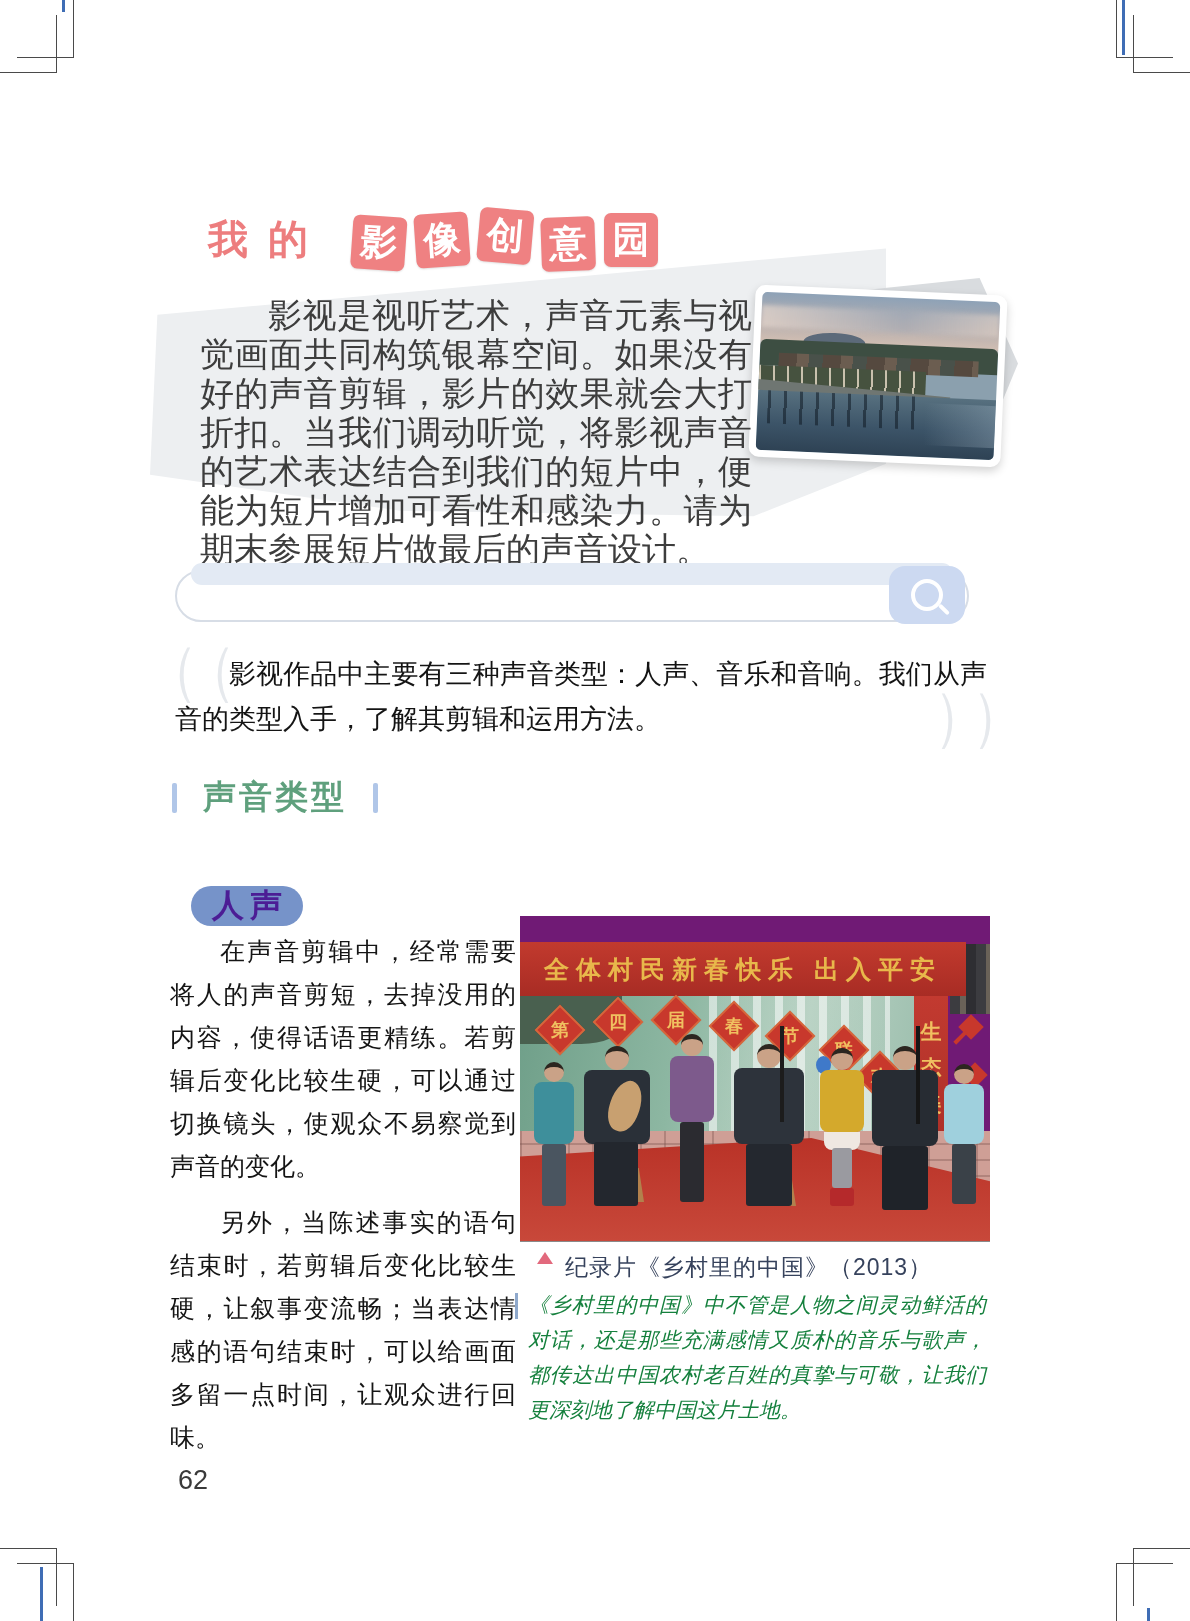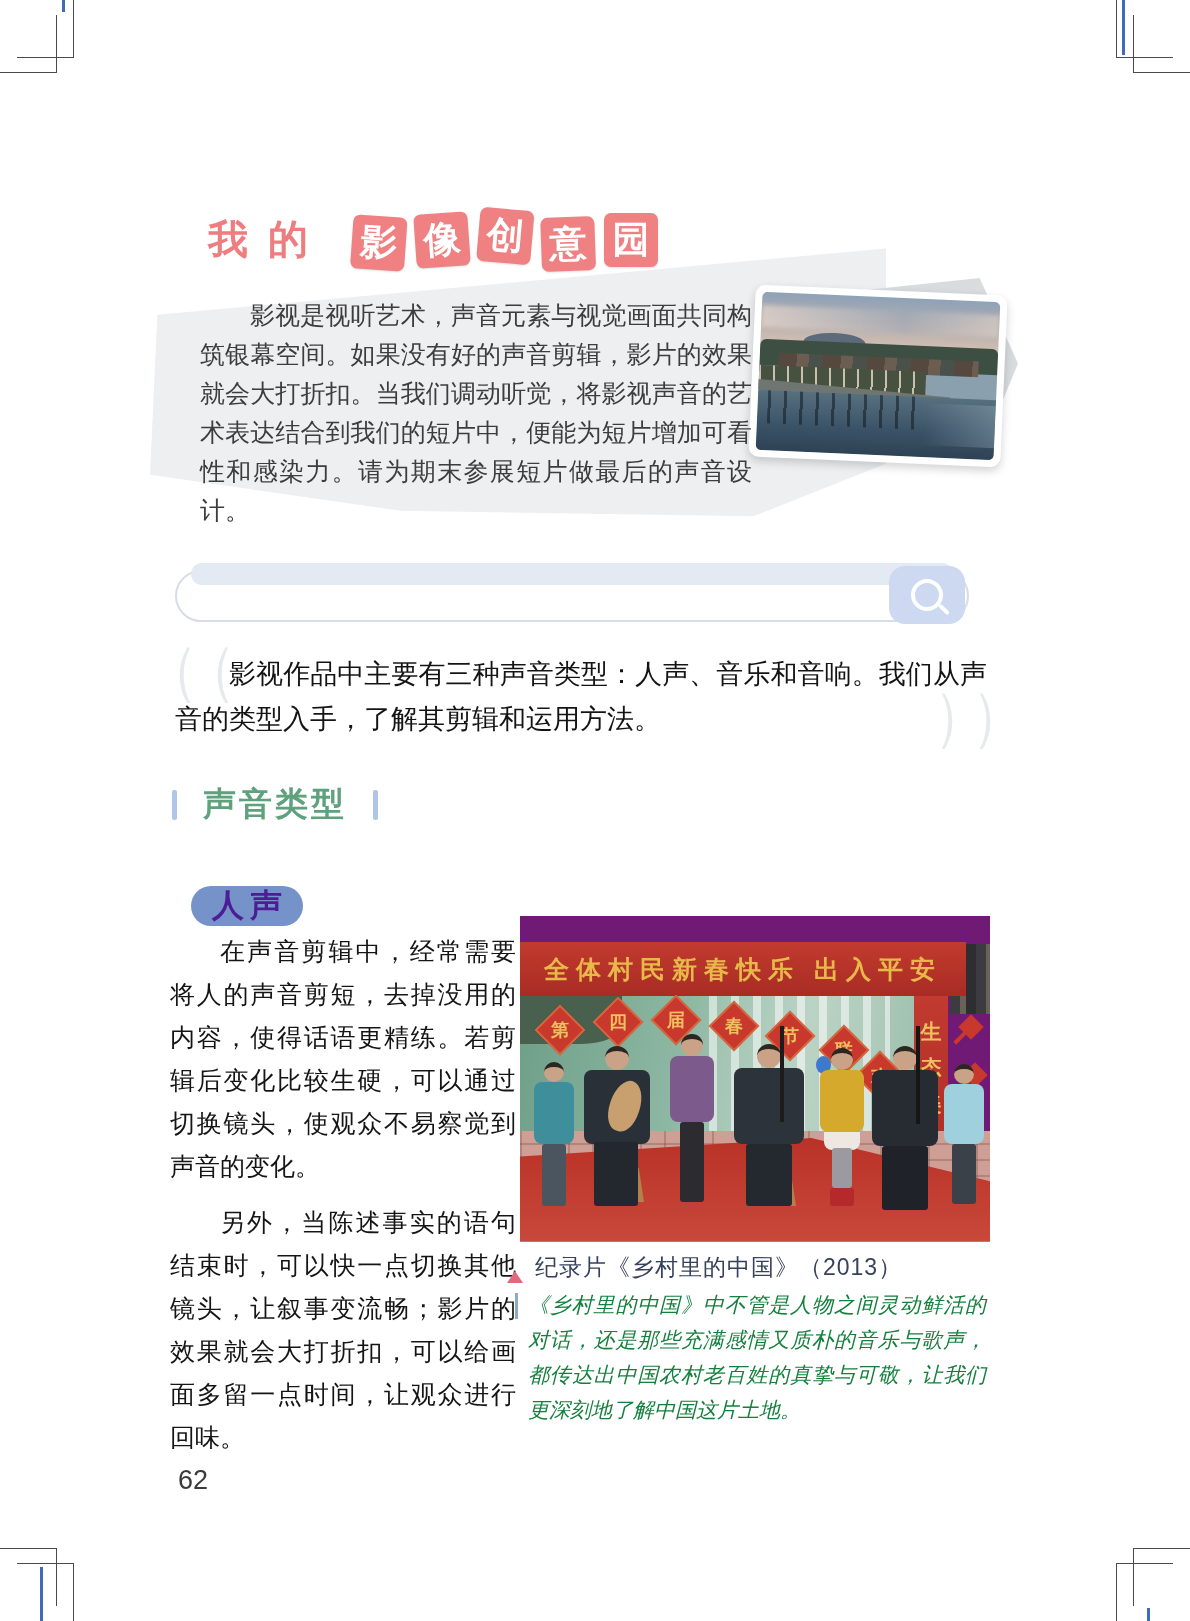--- a/index.html
+++ b/index.html
@@ -60,21 +60,21 @@
           border-radius:0 0 60% 20%/0 0 100% 60%;transform:rotate(3deg);}
   .p1-water{position:absolute;left:0;top:62%;width:100%;height:38%;
           background:linear-gradient(#57707f,#3c5468 55%,#2e4254);}
   .p1-water:before{content:"";position:absolute;left:4%;top:0;width:64%;height:55%;
           background:repeating-linear-gradient(90deg,rgba(15,25,35,.55) 0 3px,transparent 3px 16px);}
   .p1-water:after{content:"";position:absolute;right:0;top:10%;width:30%;height:70%;
           background:linear-gradient(90deg,transparent,rgba(160,180,195,.35));}
 
   
   .intro{position:absolute;left:200px;top:296px;width:552px;z-index:2;
-         font-size:25px;line-height:39px;color:#3d3d3d;text-align:justify;text-indent:2em;}
+         font-size:34px;line-height:39px;color:#3d3d3d;text-align:justify;text-indent:2em;}
 
   
   .kw{position:absolute;left:175px;top:570px;width:790px;height:48px;background:#ffffff;
       border:2px solid #d7dde6;border-radius:26px;z-index:2;display:flex;align-items:center;}
   .kw:before{content:"";position:absolute;left:14px;right:14px;top:-9px;height:22px;
       background:#e3eaf4;border-radius:12px;z-index:-1;}
   .kw-label{margin-left:48px;font-size:26px;font-weight:bold;color:#32406b;letter-spacing:2px;}
   .kw-btn{position:absolute;right:2px;top:-6px;width:76px;height:58px;background:#ccd9f1;
       border-radius:16px;display:flex;align-items:center;justify-content:center;}
   .mag{position:relative;width:24px;height:24px;border:4px solid #ffffff;border-radius:50%;}
@@ -86,21 +86,21 @@
       transform:scaleY(1.25);letter-spacing:-14px;z-index:1;}
   .q-open{left:146px;top:636px;}
   .q-close{left:934px;top:682px;}
   .quote-text{position:absolute;left:175px;top:652px;width:812px;z-index:2;
       font-family:Liberation Serif, serif;font-size:27px;line-height:45px;color:#141414;
       text-align:justify;text-indent:2em;}
 
   
   .sec{position:absolute;left:172px;top:775px;display:flex;align-items:center;}
   .sec .bar{width:5px;height:30px;background:#b0c6e8;border-radius:2px;}
-  .sec .txt{margin:7px 26px;font-size:33px;font-weight:bold;color:#5fa07d;letter-spacing:3px;}
+  .sec .txt{margin:0 26px;font-size:33px;font-weight:bold;color:#5fa07d;letter-spacing:3px;}
 
   
   .badge{position:absolute;left:191px;top:886px;width:112px;height:40px;background:#7693c9;
       border-radius:20px;display:flex;align-items:center;justify-content:center;
       color:#4c1d95;font-size:32px;font-weight:bold;letter-spacing:6px;text-indent:6px;}
 
   
   .bodycol{position:absolute;left:170px;top:930px;width:346px;
       font-family:"Liberation Serif",serif;font-size:25px;line-height:43px;color:#151515;
       text-align:justify;}
@@ -144,21 +144,21 @@
       clip-path:polygon(0% 18%,62% 0%,100% 42%,100% 100%,0% 100%);}
   .stool{position:absolute;width:26px;height:34px;background:#b08850;
       clip-path:polygon(20% 0,80% 0,100% 100%,0 100%);opacity:.9;}
   .person{position:absolute;}
   .head{position:absolute;left:50%;transform:translateX(-50%);top:0;border-radius:50%;
       background:#caa287;border-top:5px solid #2c2620;box-sizing:border-box;}
   .torso{position:absolute;left:0;border-radius:8px;}
   .legs{position:absolute;border-radius:3px;}
 
   
-  .cap{position:absolute;left:507px;top:1252px;display:flex;align-items:flex-end;}
+  .cap{position:absolute;left:537px;top:1252px;display:flex;align-items:flex-start;}
   .cap-tri{width:0;height:0;border-left:8px solid transparent;border-right:8px solid transparent;
       border-bottom:12px solid #e2697d;margin-right:12px;}
   .cap-txt{font-size:23px;color:#36425c;font-weight:500;letter-spacing:1px;}
   .desc{position:absolute;left:528px;top:1288px;width:458px;
       font-family:"Liberation Serif",serif;font-style:italic;font-size:21px;line-height:35px;
       color:#15803d;text-align:justify;}
   .desc-bar{position:absolute;left:-13px;top:5px;width:3px;height:26px;background:#8fa9cc;}
 
   .pagenum{position:absolute;left:178px;top:1465px;font-size:27px;color:#3a3a3a;}
 </style>
@@ -227,21 +227,21 @@
   <div class="sec">
     <span class="bar"></span>
     <span class="txt">声音类型</span>
     <span class="bar"></span>
   </div>
 
   <div class="badge">人声</div>
 
   <div class="bodycol">
     <p>在声音剪辑中，经常需要将人的声音剪短，去掉没用的内容，使得话语更精练。若剪辑后变化比较生硬，可以通过切换镜头，使观众不易察觉到声音的变化。</p>
-    <p>另外，当陈述事实的语句结束时，可以快一点切换其他镜头，让叙事变流畅；影片的效果就会大打折扣，可以给画面多留一点时间，让观众进行回味。</p>
+    <p>另外，当陈述事实的语句结束时，若剪辑后变化比较生硬，让叙事变流畅；当表达情感的语句结束时，可以给画面多留一点时间，让观众进行回味。</p>
   </div>
 
   <div class="photo2">
     <div class="crowd"></div>
     <div class="ph2-banner">
       <span>全体村民新春快乐 出入平安</span>
     </div>
     <div class="ph2-mural"></div>
     <div class="diamond d1">
         <span>第</span>

